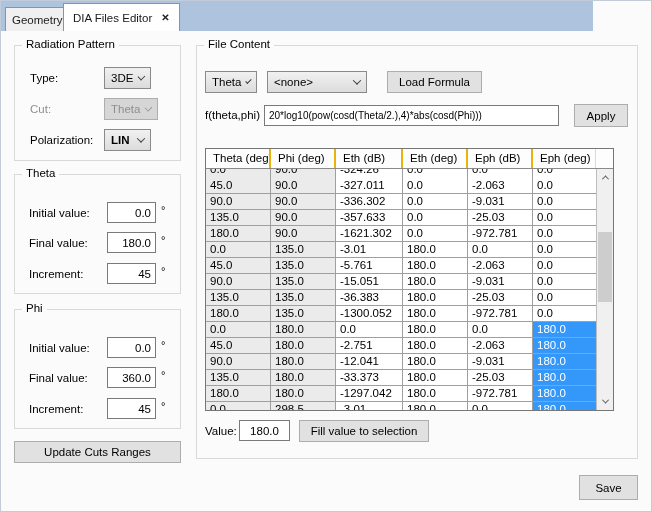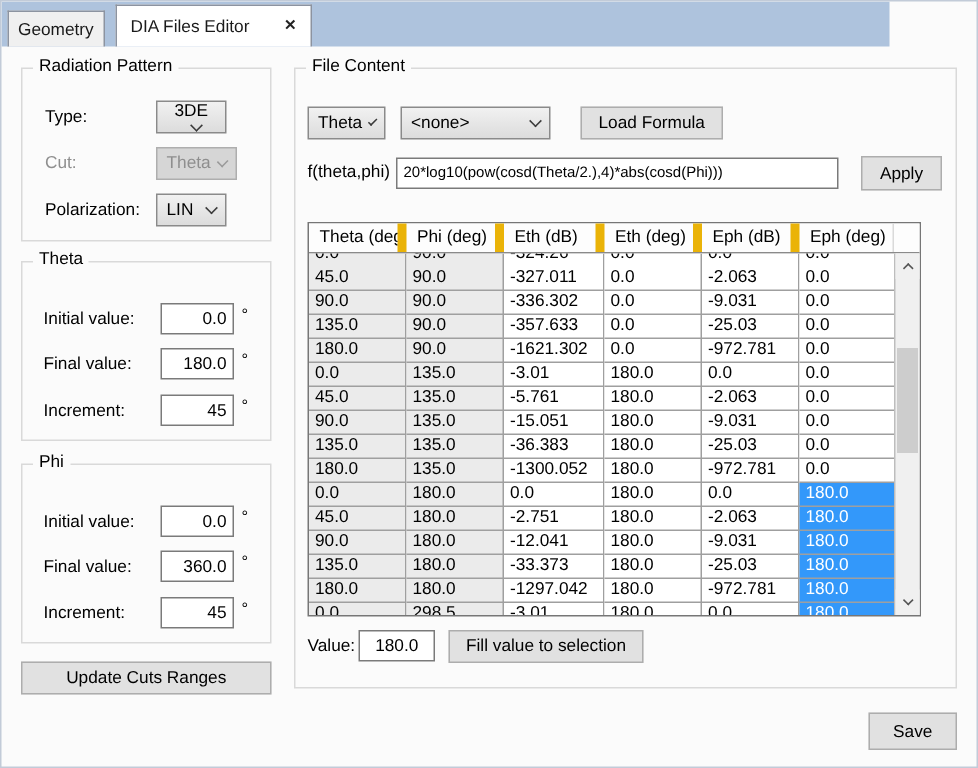--- a/index.html
+++ b/index.html
@@ -1,38 +1,38 @@
 <!DOCTYPE html>
 <html><head>
 <meta charset="utf-8">
 <style>
   html,body{margin:0;padding:0;background:#e8e8e8;}
   *{box-sizing:border-box;font-family:"Liberation Sans",sans-serif;}
   .window{position:relative;width:652px;height:512px;background:#fbfbfb;border:1px solid #c2cbd8;overflow:hidden;}
   .tabbar{position:absolute;left:0;top:0;width:592px;height:30px;background:#aec3dd;}
   .tab{position:absolute;display:flex;align-items:center;font-size:11.5px;color:#1a1a1a;border:1px solid #8c93a0;border-bottom:none;cursor:default;}
   .tab.inactive{left:4px;top:6px;height:24px;padding:0 6px;background:#f0f0f0;}
-  .tab.active{left:62px;top:2px;height:28px;padding:13px 9px;background:#ffffff;gap:23px;margin-left:14px;}
+  .tab.active{left:62px;top:2px;height:28px;padding:13px 9px;background:#ffffff;gap:9px;}
   .closex{font-size:10px;font-weight:bold;color:#222;line-height:10px;}
   .gbox{position:absolute;border:1px solid #d9d9d9;background:transparent;}
   .gbox .legend{position:absolute;top:-8px;left:7px;background:#fbfbfb;padding:0 4px;font-size:11.5px;color:#000;white-space:nowrap;}
   .lbl{position:absolute;font-size:11.5px;color:#000;line-height:22px;white-space:nowrap;}
   .lbl.disabled{color:#8e8e8e;}
   .combo{position:absolute;height:22px;display:flex;align-items:center;justify-content:space-between;padding:0 6px 0 6px;background:linear-gradient(#f1f1f1,#dcdcdc);border:1px solid #8a8a8a;font-size:11.5px;color:#000;cursor:default;}
   .combo .chev{width:6px;height:6px;border-right:1.4px solid #3a3a3a;border-bottom:1.4px solid #3a3a3a;transform:rotate(45deg) translate(-1px,-1px);margin-left:6px;}
   .combo.disabled{background:#d6d6d6;color:#8e8e8e;border-color:#aeaeae;}
   .combo.disabled .chev{border-color:#9a9a9a;}
   .btn{position:absolute;display:flex;align-items:center;justify-content:center;background:#e1e1e1;border:1px solid #adadad;font-size:11.5px;color:#000;cursor:default;}
   .num{position:absolute;height:21px;border:1px solid #7a7a7a;background:#fff;font-size:11.5px;text-align:right;padding:0 4px;outline:none;}
   .unit{position:absolute;font-size:11px;color:#000;}
   .txt{position:absolute;height:21px;border:1px solid #7a7a7a;background:#fff;font-size:10px;text-align:left;padding:0 4px;outline:none;}
   
   .table{position:absolute;left:8px;top:102px;width:409px;height:263px;border:1px solid #767676;background:#fff;}
   .thead{display:flex;height:20px;background:#fdfdfd;border-bottom:1px solid #8a8a8a;}
-  .th{font-size:11.5px;color:#000;line-height:19px;padding-left:7px;border-right:6px solid #eab308;overflow:hidden;white-space:nowrap;}
+  .th{font-size:11.5px;color:#000;line-height:19px;padding-left:7px;border-right:2px solid #eab308;overflow:hidden;white-space:nowrap;}
   .tbody{position:relative;display:flex;height:241px;}
   .rows{width:390px;overflow:hidden;}
   .tr{display:flex;height:16px;overflow:hidden;}
   .td{height:16px;line-height:15px;font-size:11.5px;color:#000;padding-left:4px;border-right:1px solid #9f9f9f;border-bottom:1px solid #9f9f9f;overflow:hidden;white-space:nowrap;background:#fff;}
   .td.shade{background:#ebebeb;}
   .td.sel{background:#3398fa;color:#fff;}
   .tr.clip-top{height:9px;}
   .tr.clip-top .td span{display:block;transform:translateY(-7px);}
   .tr.clip-bottom{height:10px;}
   .c0{width:65px;}.c1{width:65px;}.c2{width:67px;}.c3{width:65px;}.c4{width:65px;}.c5{width:63px;border-right:none;}
@@ -58,31 +58,31 @@
     </div>
     <div class="tab active">
       <span>DIA Files Editor</span>
       <span class="closex">✕</span>
     </div>
   </div>
 
   <div class="gbox" style="left:13px;top:44px;width:167px;height:116px;">
     <span class="legend">Radiation Pattern</span>
     <span class="lbl" style="left:15px;top:21px;">Type:</span>
-    <div class="combo" style="left:89px;top:21px;width:47px;flex-direction:column;">
+    <div class="combo" style="left:89px;top:21px;width:47px;">
       <span>3DE</span>
       <span class="chev"></span>
     </div>
     <span class="lbl disabled" style="left:15px;top:52px;">Cut:</span>
     <div class="combo disabled" style="left:89px;top:52px;width:54px;">
       <span>Theta</span>
       <span class="chev"></span>
     </div>
     <span class="lbl" style="left:15px;top:83px;">Polarization:</span>
-    <div class="combo" style="left:89px;top:83px;width:47px;">
+    <div class="combo" style="left:89px;top:83px;width:47px;font-weight:bold;">
       <span>LIN</span>
       <span class="chev"></span>
     </div>
   </div>
 
   <div class="gbox" style="left:13px;top:173px;width:167px;height:120px;">
     <span class="legend">Theta</span>
     <span class="lbl" style="left:14px;top:27px;">Initial value:</span>
     <input class="num" style="left: 92px; top: 27px; width: 49px;" value="0.0">
     <span class="unit" style="left:146px;top:29px;">°</span>

